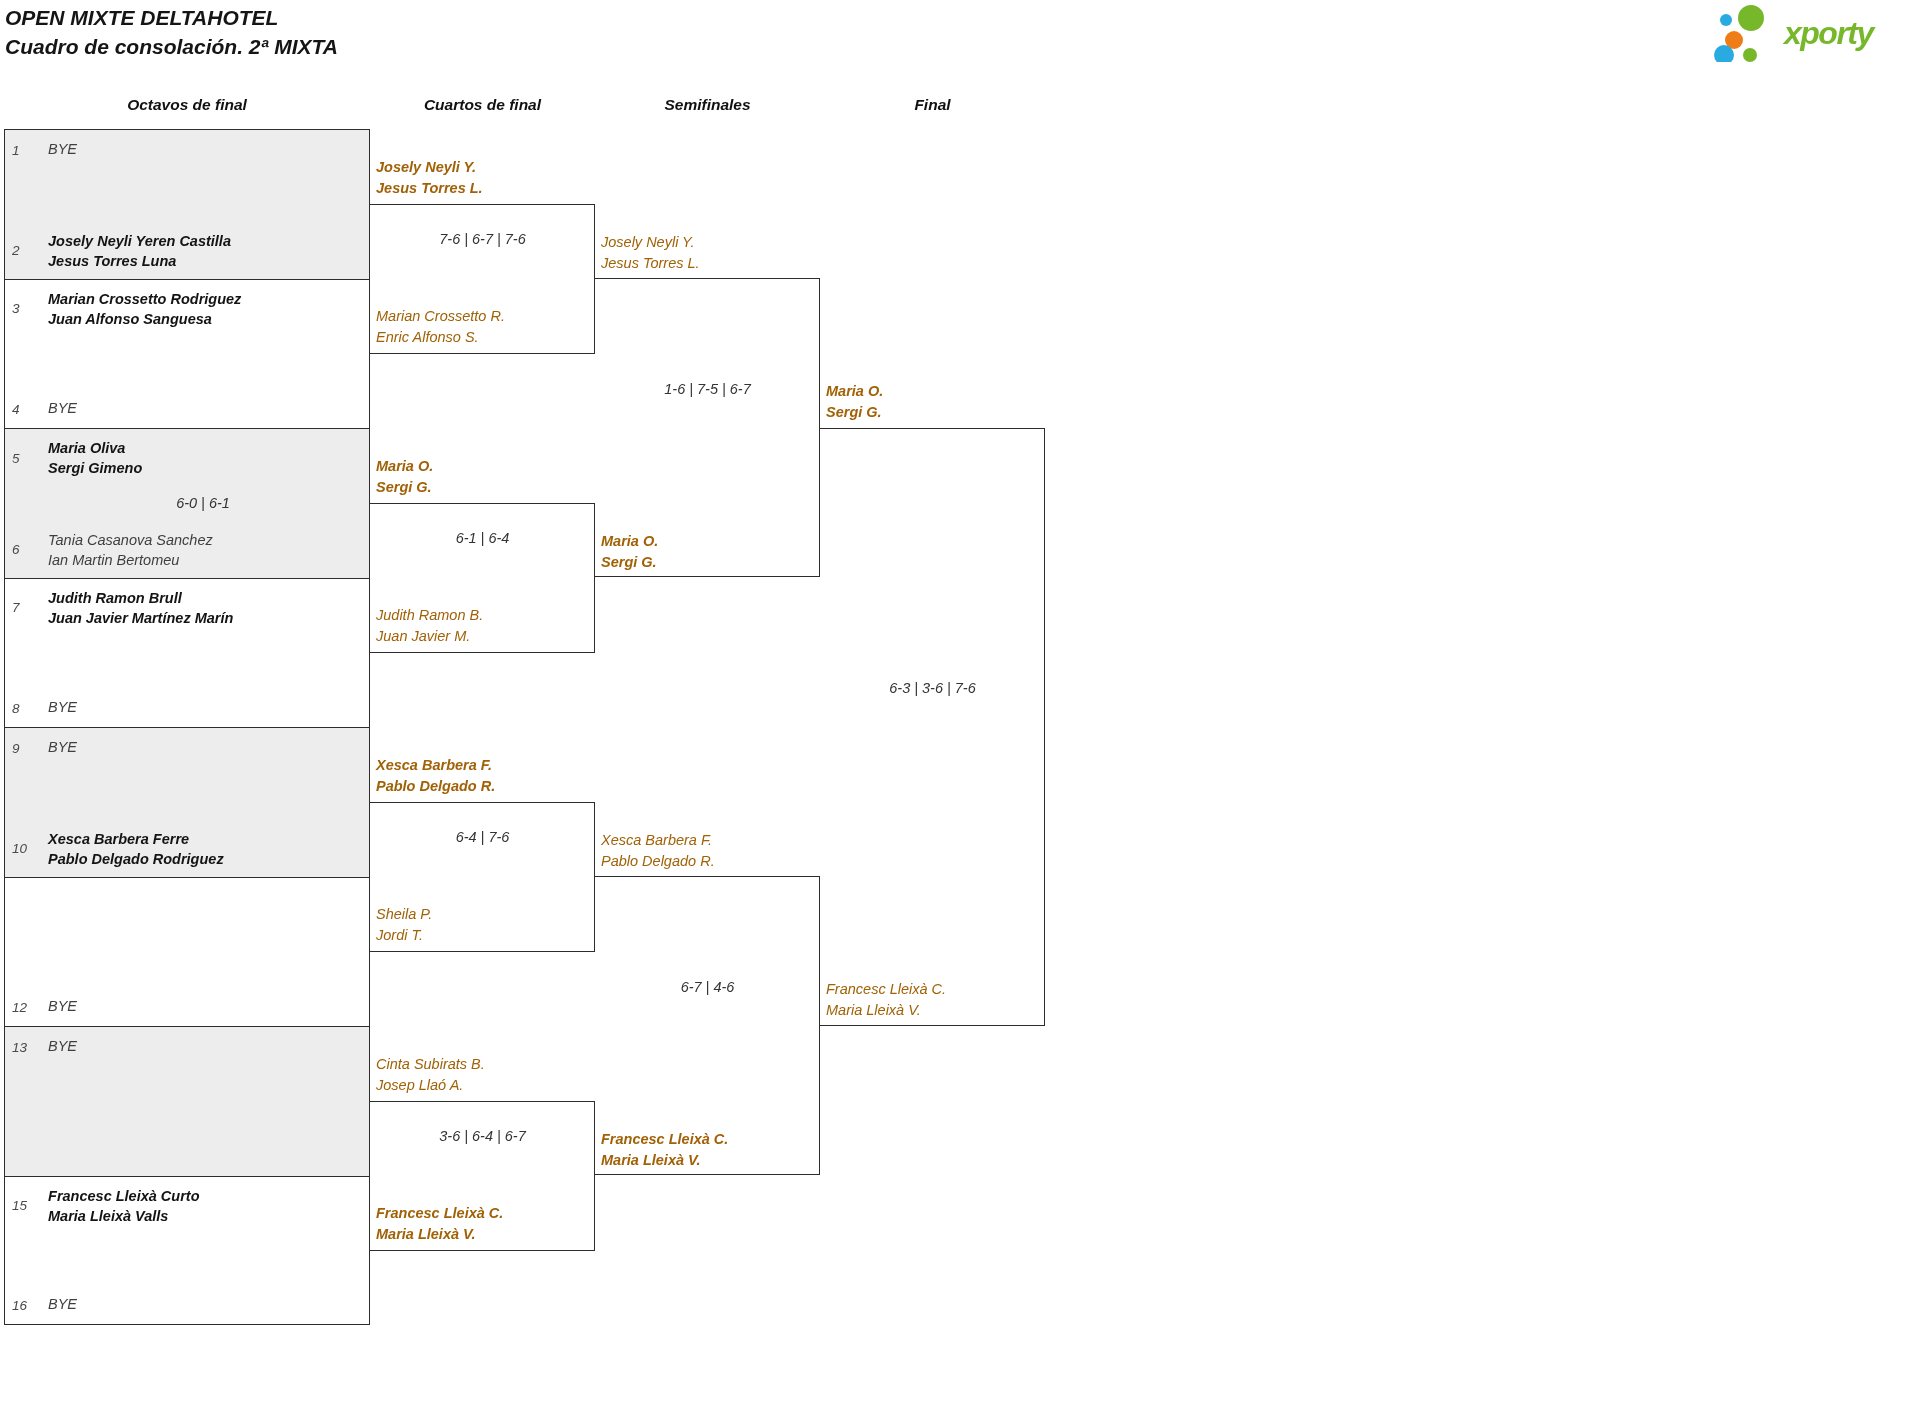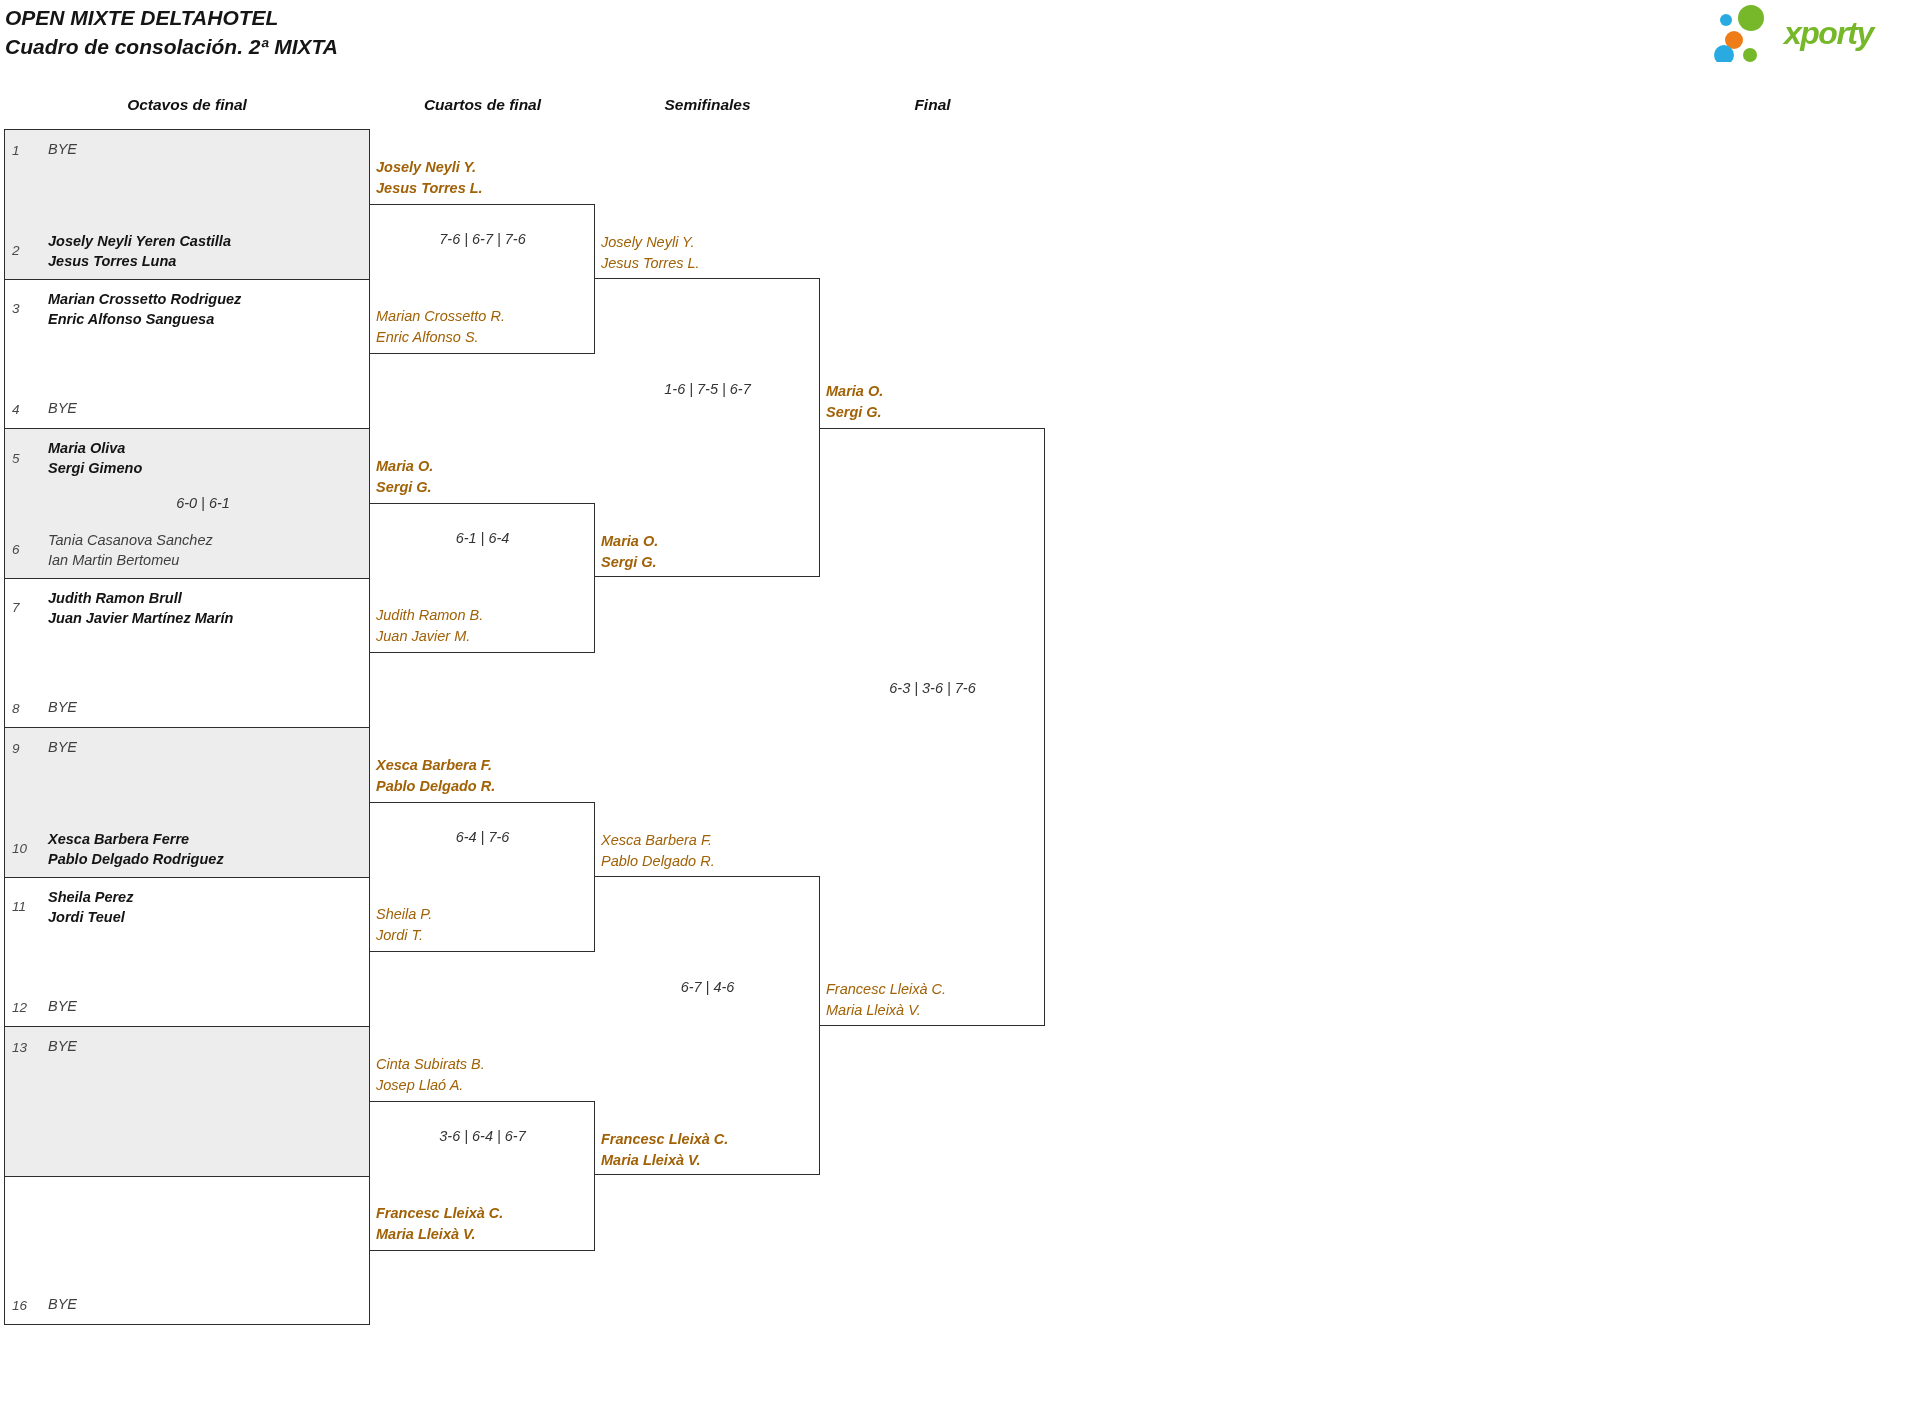--- a/index.html
+++ b/index.html
@@ -71,21 +71,21 @@
           <span class="ln">Jesus Torres Luna</span>
         </span>
       </div>
     </div>
 
     <div class="r16-box">
       <div class="slot top">
         <span class="slot-num">3</span>
         <span class="slot-names b">
           <span class="ln">Marian Crossetto Rodriguez</span>
-          <span class="ln">Enric Alfonso Sanguesa</span>
+          <span class="ln">Juan Alfonso Sanguesa</span>
         </span>
       </div>
       <div class="r16-score"></div>
       <div class="slot bottom">
         <span class="slot-num">4</span>
         <span class="slot-names">
           <span class="ln">BYE</span>
           <span class="ln"></span>
         </span>
       </div>
@@ -139,27 +139,20 @@
       <div class="slot bottom">
         <span class="slot-num">10</span>
         <span class="slot-names b">
           <span class="ln">Xesca Barbera Ferre</span>
           <span class="ln">Pablo Delgado Rodriguez</span>
         </span>
       </div>
     </div>
 
     <div class="r16-box">
-      <div class="slot top">
-        <span class="slot-num">11</span>
-        <span class="slot-names b">
-          <span class="ln">Sheila Perez</span>
-          <span class="ln">Jordi Teuel</span>
-        </span>
-      </div>
       <div class="r16-score"></div>
       <div class="slot bottom">
         <span class="slot-num">12</span>
         <span class="slot-names">
           <span class="ln">BYE</span>
           <span class="ln"></span>
         </span>
       </div>
     </div>
 
@@ -168,20 +161,27 @@
         <span class="slot-num">13</span>
         <span class="slot-names">
           <span class="ln">BYE</span>
           <span class="ln"></span>
         </span>
       </div>
       <div class="r16-score"></div>
     </div>
 
     <div class="r16-box last">
+      <div class="slot top">
+        <span class="slot-num">15</span>
+        <span class="slot-names b">
+          <span class="ln">Francesc Lleixà Curto</span>
+          <span class="ln">Maria Lleixà Valls</span>
+        </span>
+      </div>
       <div class="r16-score"></div>
       <div class="slot bottom">
         <span class="slot-num">16</span>
         <span class="slot-names">
           <span class="ln">BYE</span>
           <span class="ln"></span>
         </span>
       </div>
     </div>
   </div>

